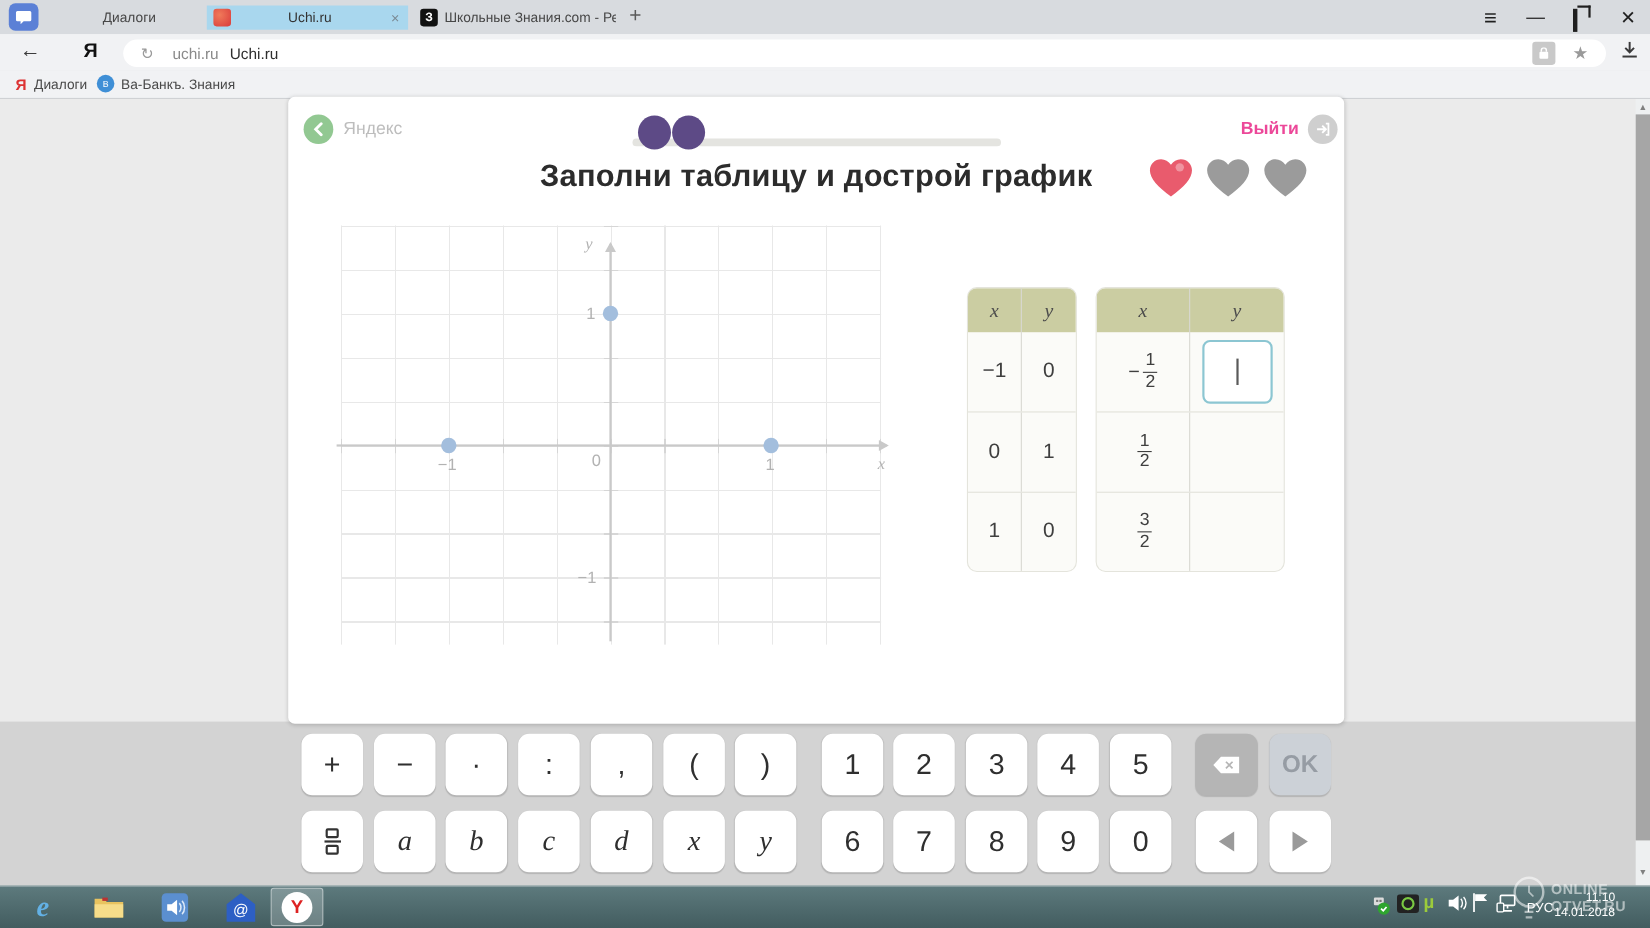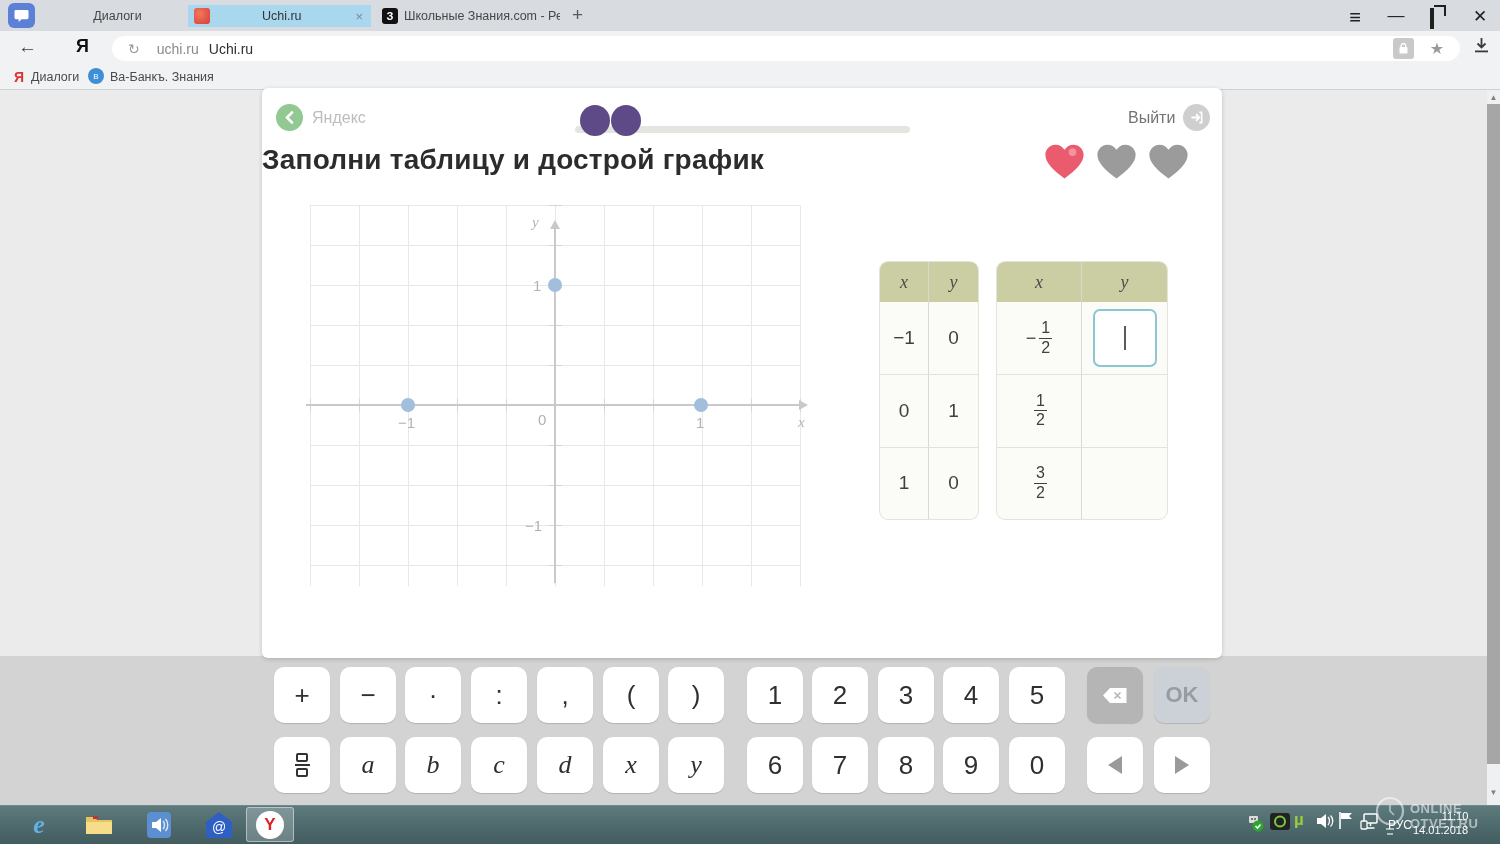--- a/index.html
+++ b/index.html
@@ -23,21 +23,21 @@
   .toolbar { left:0; top:31px; width:1500px; height:33px; background:#f1f2f4; }
   .addr { left:112px; top:5px; height:25px; width:1348px; background:#fff; border-radius:13px; display:flex; align-items:center; }
   .bookmarks { left:0; top:64px; width:1500px; height:26px; background:#f1f2f4; border-bottom:1px solid #cfd1d4; font-size:12.5px; color:#4a4a4a; }
 
   
   .kbdband { left:0; top:656px; width:1500px; height:149px; background:#d3d3d3; }
   .card { left:262px; top:88px; width:960px; height:570px; background:#ffffff; border-radius:6px; box-shadow:0 1px 4px rgba(0,0,0,.18); }
 
   .circle-btn { width:27px; height:27px; border-radius:50%; display:flex; align-items:center; justify-content:center; }
   .hdr-label { font-size:16px; color:#bdbdbd; }
-  .title { left:0; top:56px; width:960px; text-align:left; font-size:28px; font-weight:bold; color:#2c2c2c; letter-spacing:.2px; }
+  .title { left:0; top:56px; width:960px; text-align:center; font-size:28px; font-weight:bold; color:#2c2c2c; letter-spacing:.2px; }
 
   
   .grid { left:48px; top:117px; width:491px; height:381px;
     background:
       repeating-linear-gradient(to right, #e8e8e8 0 1px, transparent 1px 49px),
       repeating-linear-gradient(to bottom, #e8e8e8 0 1px, transparent 1px 40px); }
   .xticks { left:48px; top:311px; width:491px; height:13px;
     background:repeating-linear-gradient(to right, #d6d6d6 0 1px, transparent 1px 49px); }
   .yticks { left:287px; top:117px; width:13px; height:381px;
     background:repeating-linear-gradient(to bottom, #d6d6d6 0 1px, transparent 1px 40px); }
@@ -163,21 +163,21 @@
           </svg>
       </span>
       <span class="hdr-label">Яндекс</span>
     </div>
 
     <div class="abs" style="left:313px;top:38px;width:335px;height:7px;background:#e4e4e0;border-radius:4px;"></div>
     <div class="abs" style="left:318px;top:17px;width:30px;height:31px;border-radius:50%;background:#5d4a86;"></div>
     <div class="abs" style="left:349px;top:17px;width:30px;height:31px;border-radius:50%;background:#5d4a86;"></div>
 
     <div class="abs" style="left:866px;top:16px;display:flex;align-items:center;gap:8px;">
-      <span class="hdr-label" style="color:#737373;">Выйти</span>
+      <span class="hdr-label" style="color:#ec4899;font-weight:bold;">Выйти</span>
       <span class="circle-btn" style="background:#cfcfcf;">
         <svg width="15" height="15" viewBox="0 0 16 16">
             <path d="M2.5 8h8M7.5 4.5L11 8l-3.5 3.5" stroke="#fff" stroke-width="1.9" fill="none"></path>
             <path d="M11 2.5h2.5v11H11" stroke="#fff" stroke-width="1.7" fill="none"></path>
           </svg>
       </span>
     </div>
 
     <div class="abs title">Заполни таблицу и дострой график</div>
     <div class="abs hearts">

